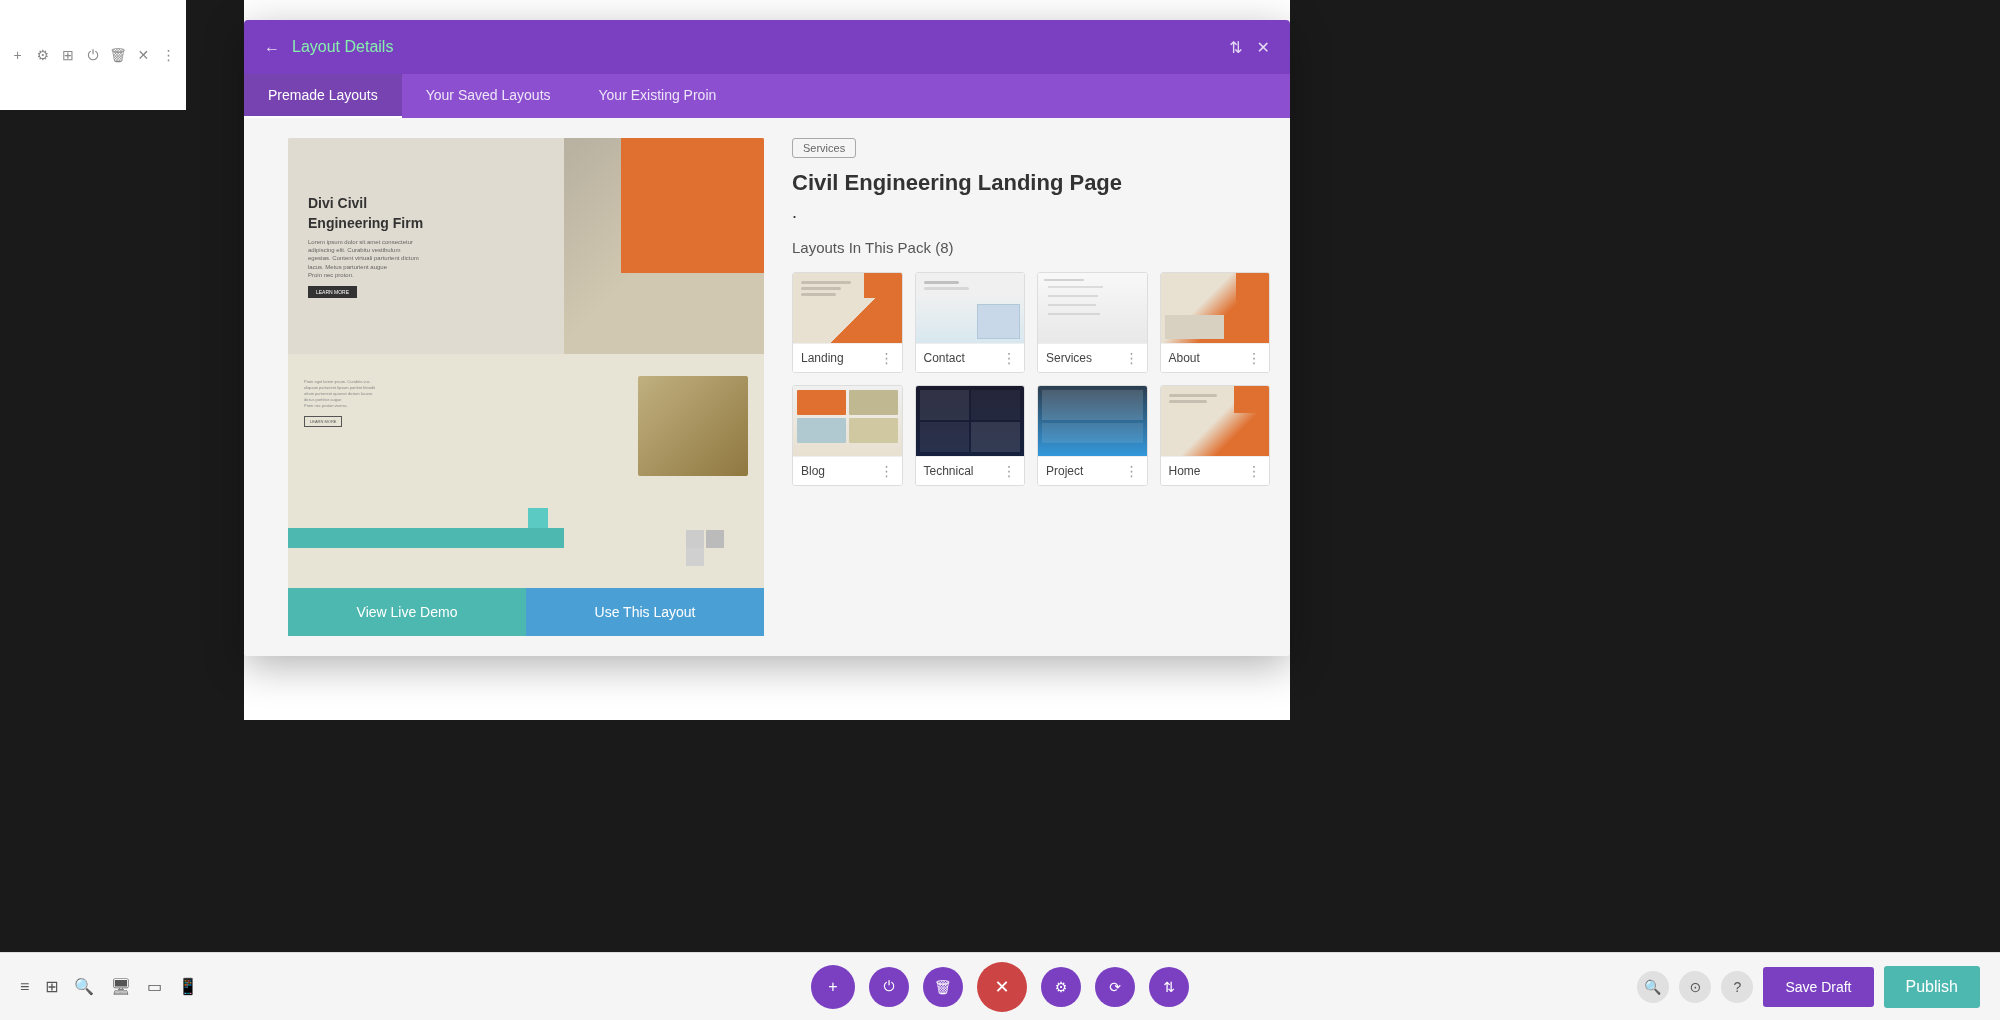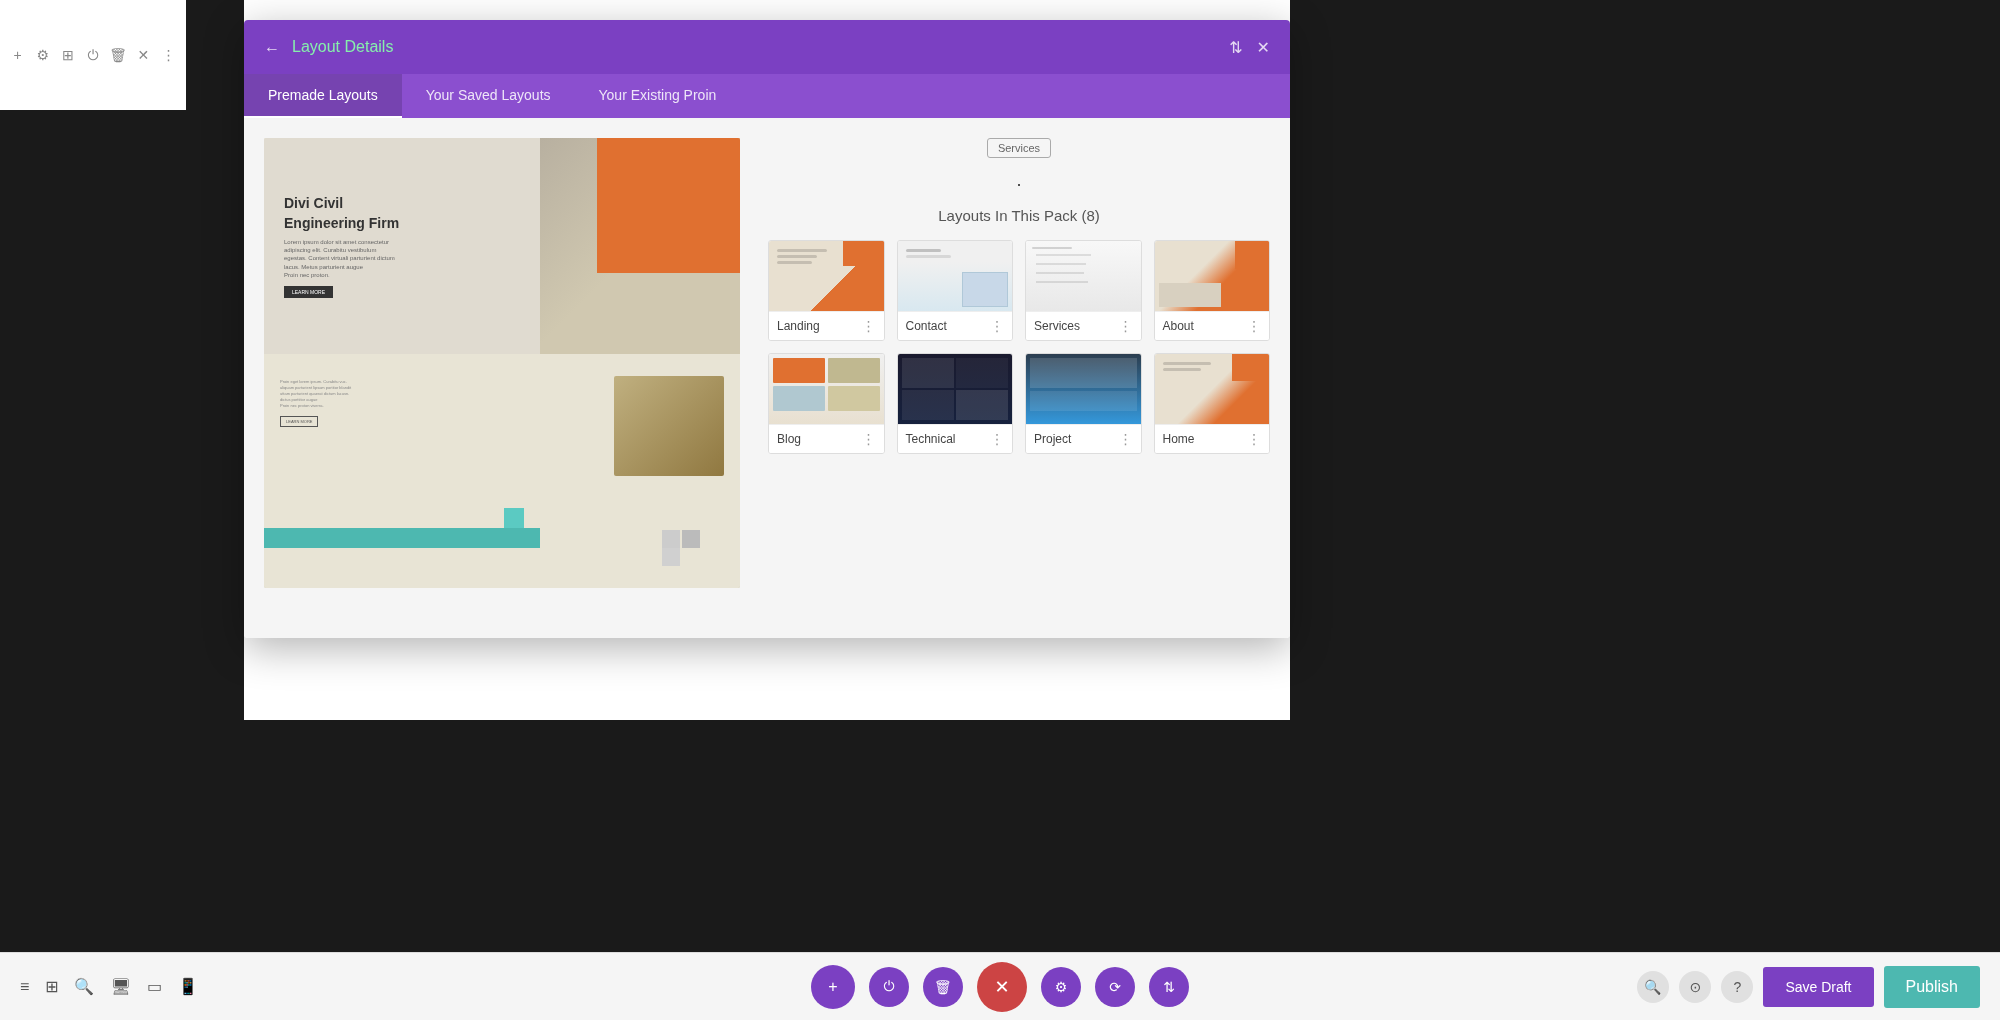--- a/index.html
+++ b/index.html
@@ -121,20 +121,21 @@
       padding: 20px;
       background: #f5f5f5;
       min-height: 520px;
     }
 
     
     .preview-section {
       flex: 0 0 476px;
       display: flex;
       flex-direction: column;
+      margin-left: 24px;
     }
     .preview-image {
       width: 476px;
       height: 450px;
       background: linear-gradient(135deg, #e8e4d8 0%, #d4cfc0 50%, #c8c3b0 100%);
       border-radius: 2px;
       overflow: hidden;
       position: relative;
     }
 
@@ -213,21 +214,20 @@
       padding: 16px;
       font-size: 14px;
       cursor: pointer;
       text-align: center;
     }
 
     
     .detail-section {
       flex: 1;
       padding: 0 0 0 28px;
-      text-align: center;
     }
     .category-badge {
       display: inline-block;
       border: 1px solid #aaa;
       color: #666;
       font-size: 11px;
       padding: 3px 10px;
       border-radius: 3px;
       margin-bottom: 12px;
     }
@@ -477,24 +477,29 @@
           </div>
 
           <div style="position:absolute; bottom:40px; left:0; width:58%; height:20px; background:#4db8b0;"></div>
           <div style="position:absolute; bottom:60px; left:240px; width:20px; height:20px; background:#5bcac2;"></div>
           <div style="position:absolute; bottom:40px; right:60px; width:18px; height:18px; background:#ccc;"></div>
           <div style="position:absolute; bottom:40px; right:40px; width:18px; height:18px; background:#bbb;"></div>
           <div style="position:absolute; bottom:22px; right:60px; width:18px; height:18px; background:#d0d0d0;"></div>
         </div>
       </div>
 
+      <div class="preview-buttons">
+        <button class="btn-view-demo">View Live Demo</button>
+        <button class="btn-use-layout">Use This Layout</button>
+      </div>
     </div>
 
     <div class="detail-section">
       <span class="category-badge">Services</span>
+      <div class="layout-title">Civil Engineering Landing Page</div>
       <div class="layout-dot">.</div>
       <div class="layouts-pack-label">Layouts In This Pack (8)</div>
 
       
       <div class="layouts-grid">
 
         <div class="layout-thumb">
           <div class="layout-thumb-img thumb-landing">
             <div class="thumb-orange-block"></div>
             <div class="thumb-content-lines">

